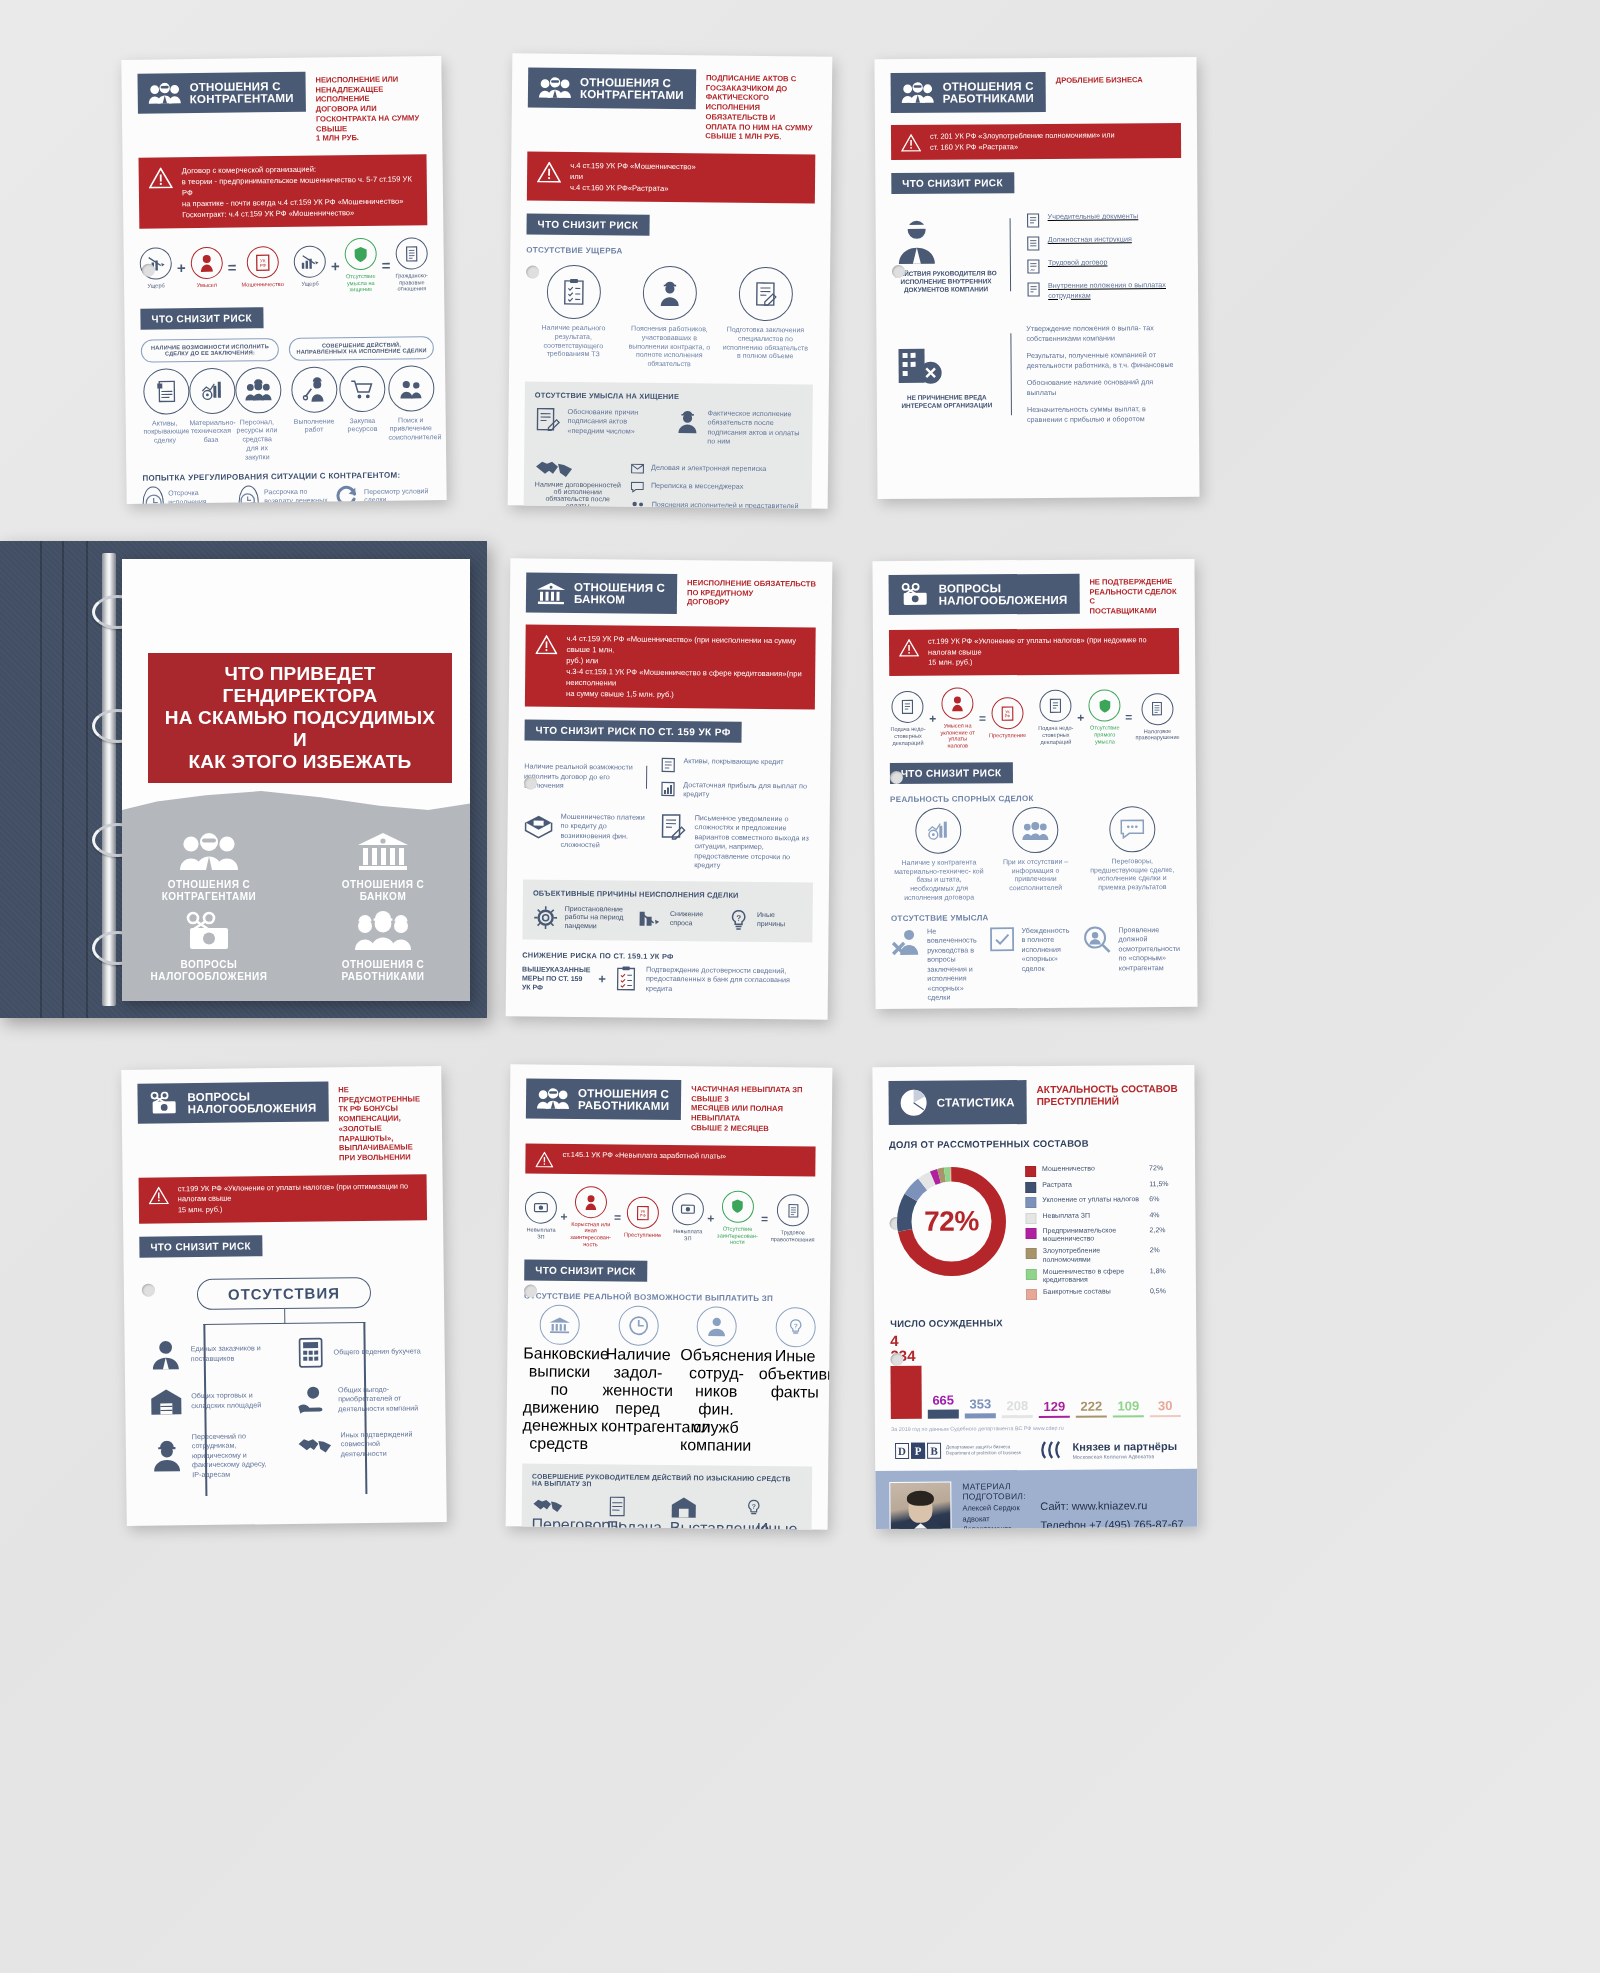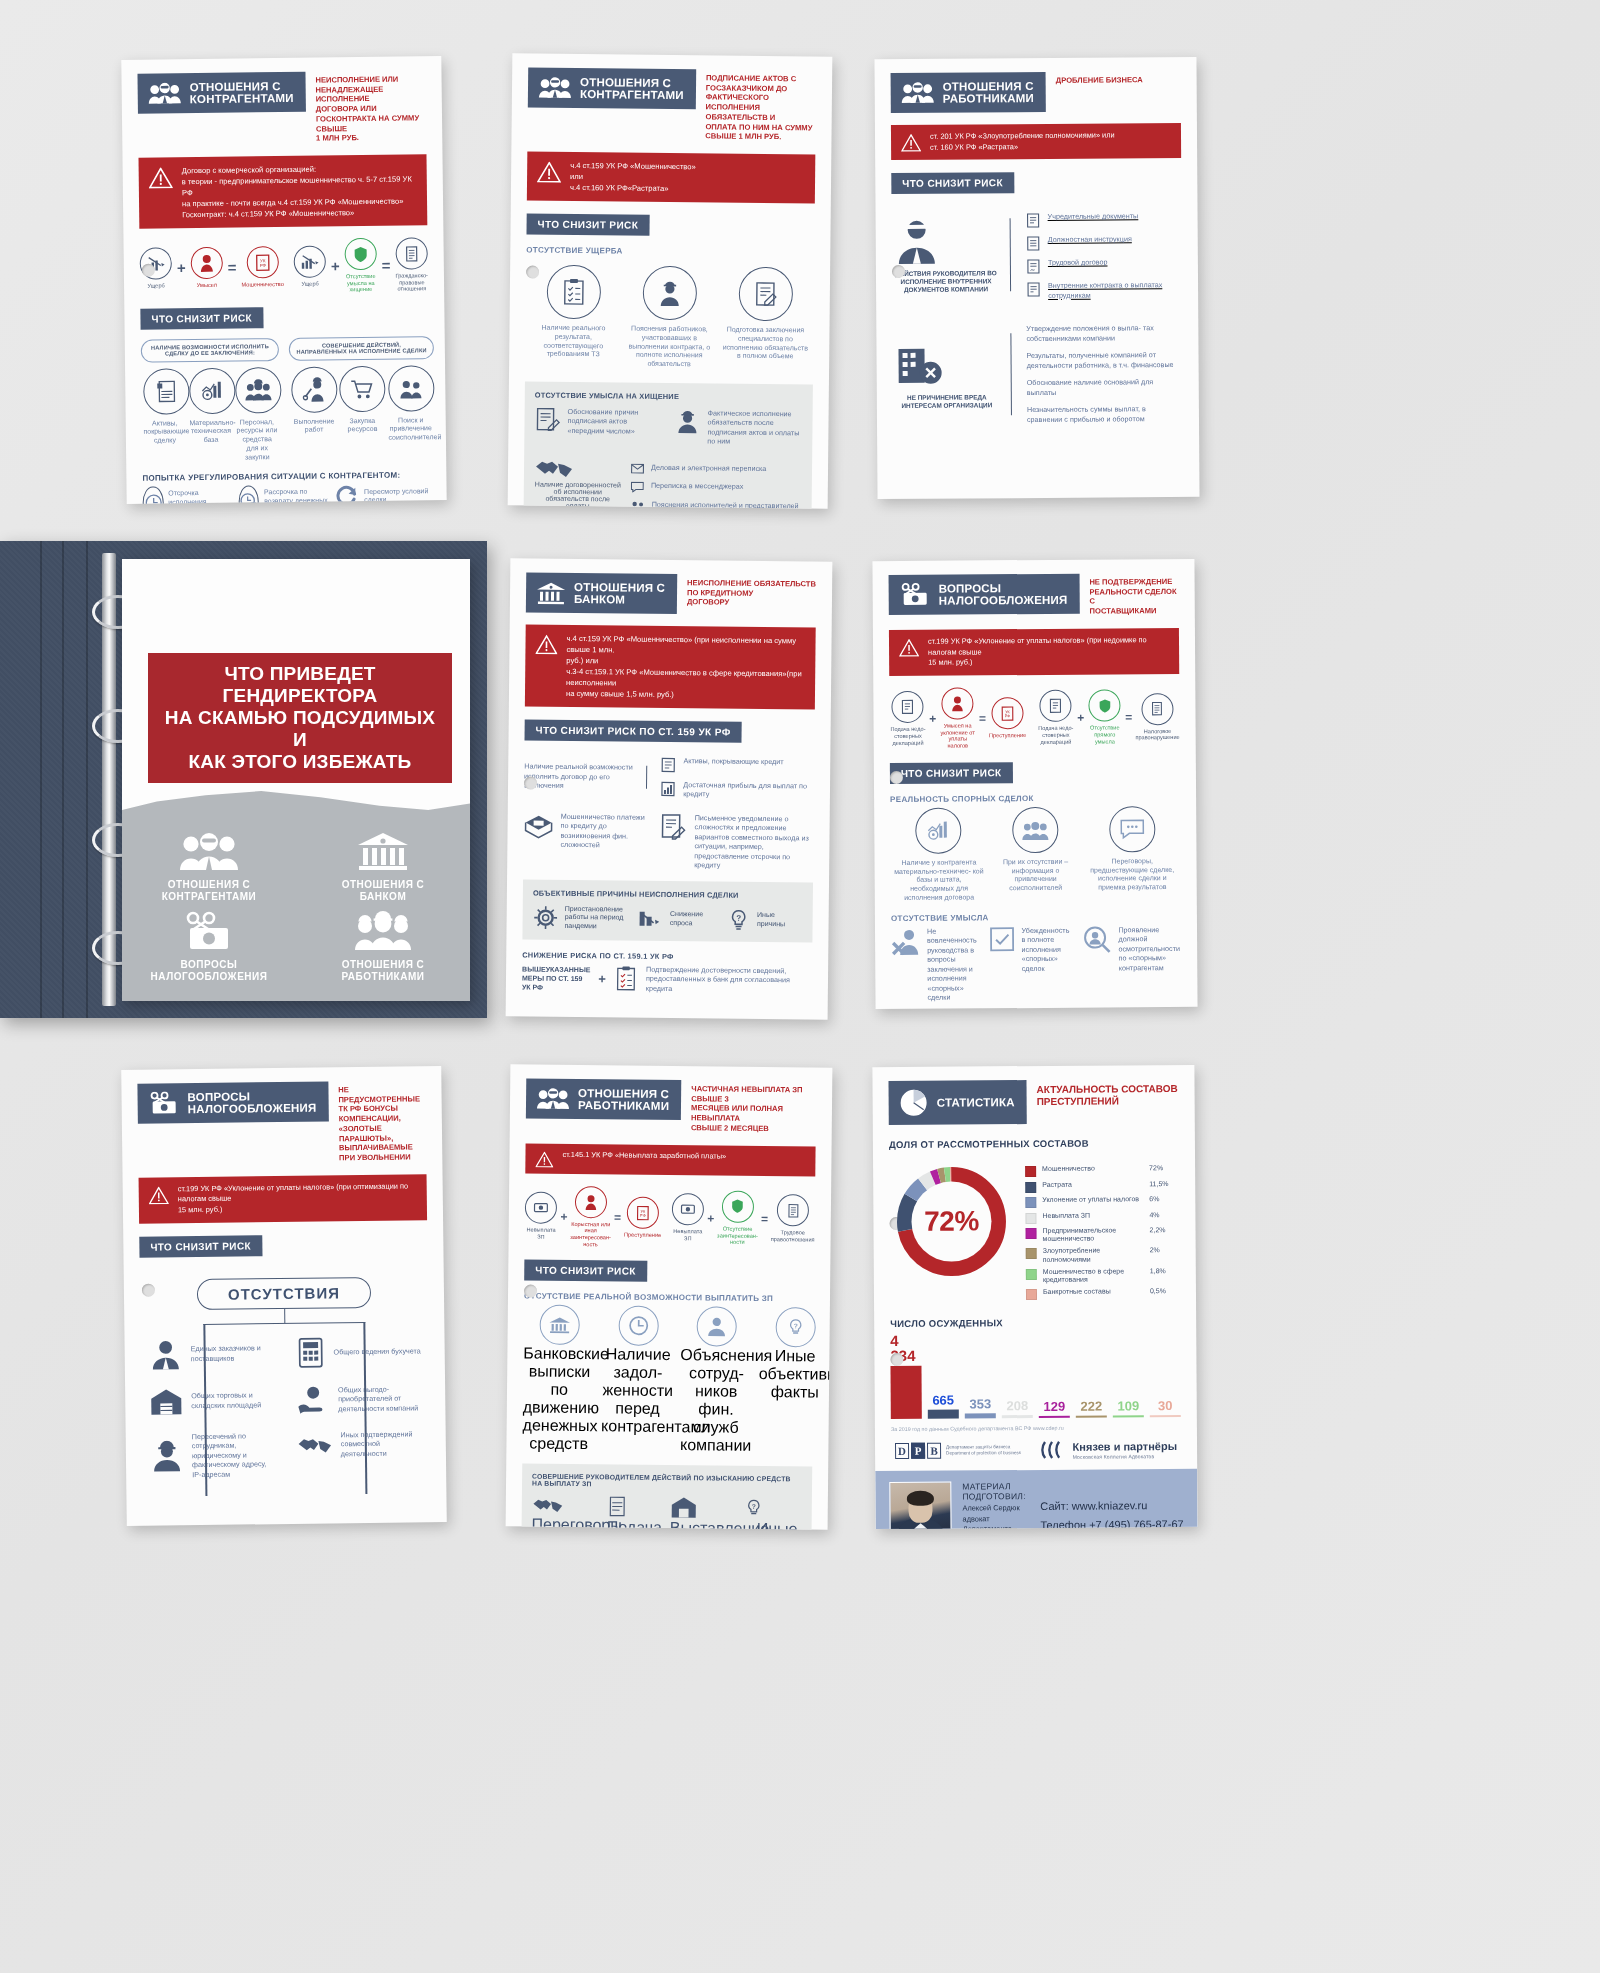--- a/index.html
+++ b/index.html
@@ -699,21 +699,21 @@
             </span>
             <span class="ltxt">Трудовой договор</span>
           </div>
         <div class="listitem">
             <span class="lic">
               <svg width="15" height="15" viewBox="0 0 15 15">
                 <rect x="2" y="1" width="11" height="13" fill="none" stroke="#4a5a75" stroke-width="1.1"></rect>
                 <path d="M4.4 4.6h6.2M4.4 7.2h6.2M4.4 9.8h3" stroke="#4a5a75" stroke-width=".9"></path>
               </svg>
             </span>
-            <span class="ltxt">Внутренние контракта о
+            <span class="ltxt">Внутренние положения о
 выплатах сотрудникам</span>
           </div>
       </div>
     </div>
 
     
     <div style="display:flex; gap:10px; margin-top:24px; align-items:center;">
       <div style="width:108px; text-align:center; flex:0 0 auto;">
         <span><svg width="52" height="48" viewBox="0 0 52 48">
               <rect x="6" y="8" width="26" height="34" fill="#4a5a75"></rect>
@@ -1630,21 +1630,21 @@
       </div>
     </div>
 
     <div class="barsTitle">ЧИСЛО ОСУЖДЕННЫХ</div>
     <div class="bars">
       <div class="barcell first">
           <span class="barval" style="color:#b4262a">4 234</span>
           <span class="bar" style="height:58px;background:#b4262a"></span>
         </div>
       <div class="barcell">
-          <span class="barval" style="color:#1d4ed8">665</span>
+          <span class="barval" style="color:#a21caf">665</span>
           <span class="bar" style="height:9px;background:#3f5170"></span>
         </div>
       <div class="barcell">
           <span class="barval" style="color:#7c92bb">353</span>
           <span class="bar" style="height:5px;background:#7c92bb"></span>
         </div>
       <div class="barcell">
           <span class="barval" style="color:#dcdedd">208</span>
           <span class="bar" style="height:3px;background:#e4e6e6"></span>
         </div>

